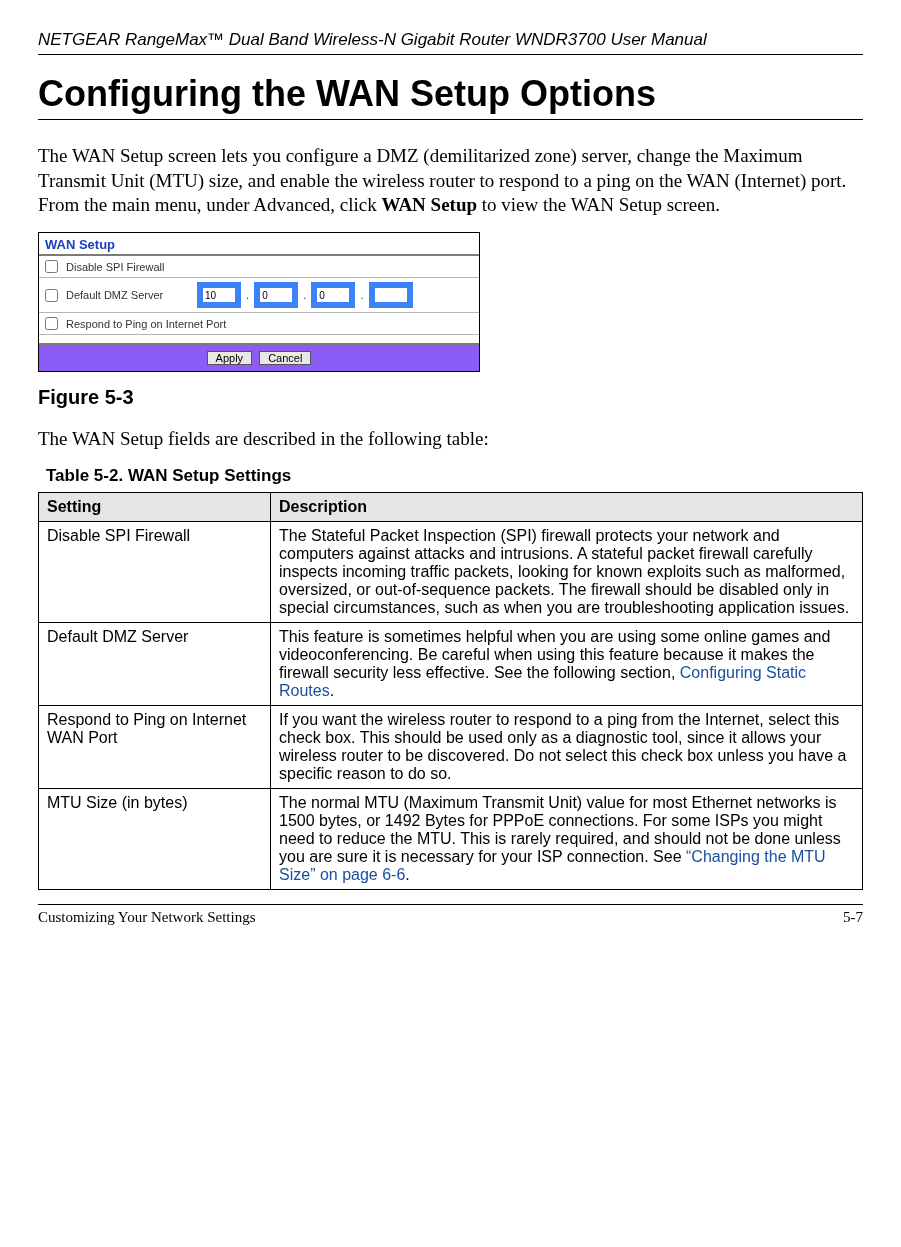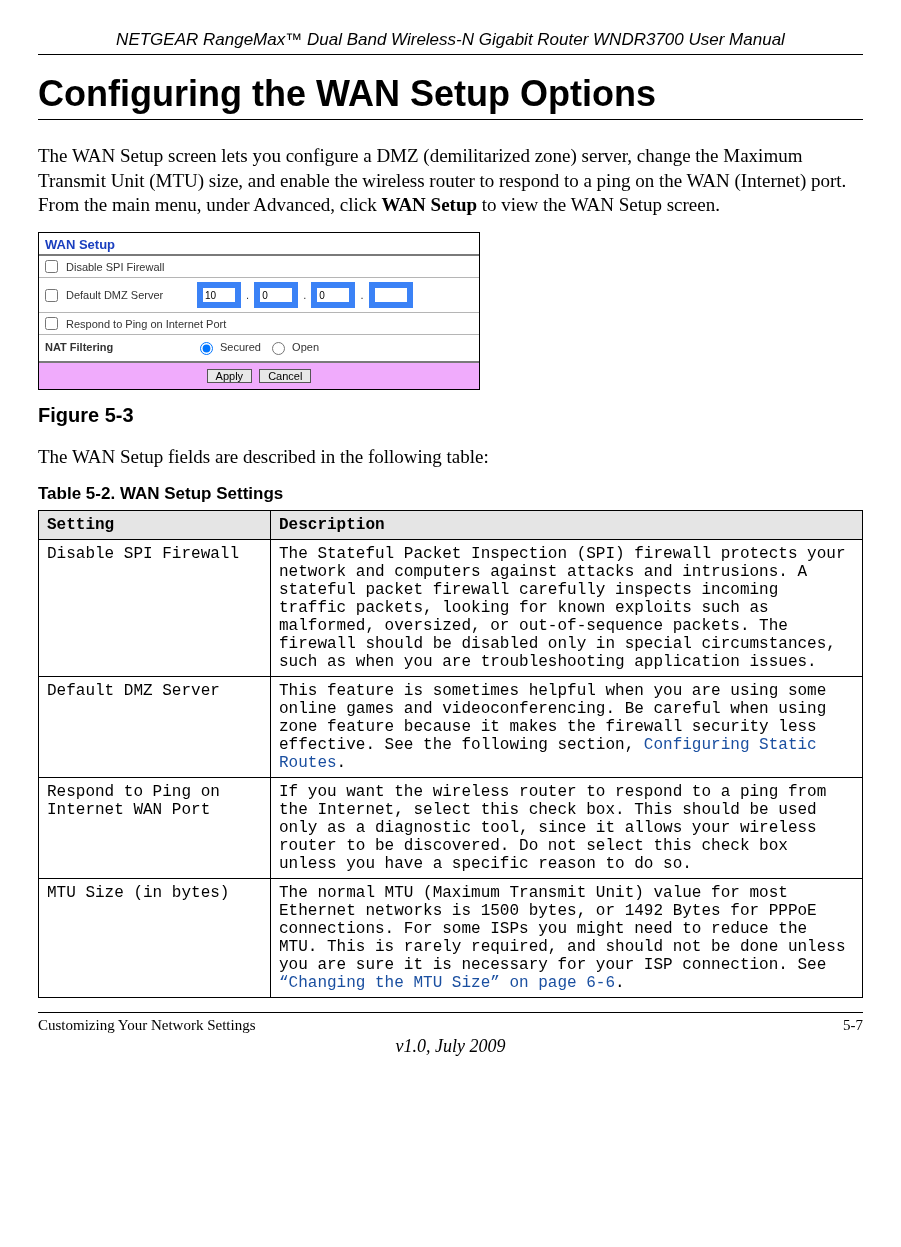--- a/index.html
+++ b/index.html
@@ -9,21 +9,21 @@
     background: #fff;
     margin: 0;
     padding: 30px 38px 20px 38px;
     width: 901px;
     box-sizing: border-box;
   }
   .running-header {
     font-family: Arial, Helvetica, sans-serif;
     font-style: italic;
     font-size: 17px;
-    text-align: center;
+    text-align: left;
     margin-bottom: 4px;
   }
   hr.header-rule {
     border: none;
     border-top: 1px solid #000;
     margin: 0 0 18px 0;
   }
   h1.section-title {
     font-family: Arial, Helvetica, sans-serif;
     font-weight: bold;
@@ -76,45 +76,45 @@
     border: 6px solid #3b82f6;
     padding: 0 2px;
   }
   .wan-shot .octets input { width: 28px; text-align: left; margin: 0 2px; }
   .wan-shot .label-col { width: 150px; }
   .wan-shot .row.stack { display:block; }
   .wan-shot .row.stack .topline { display:flex; align-items:center; margin-bottom:2px;}
   .wan-shot .btn-row {
     text-align: center;
     padding: 6px 0;
-    background: #f0abfc;
+    background: #8b5cf6;
   }
   .wan-shot button {
     font-size: 11px;
     padding: 0 8px;
     margin: 0 2px;
     border: 1px solid #555;
     background: #e8e8e8;
   }
   .figure-caption {
     font-family: Arial, Helvetica, sans-serif;
     font-weight: bold;
     font-size: 20px;
     margin: 14px 0 18px 0;
   }
   .table-caption {
     font-family: Arial, Helvetica, sans-serif;
     font-weight: bold;
     font-size: 17px;
-    margin: 8px 0 6px 0;
+    margin: 8px 0 6px 8px;
   }
   table.settings {
     border-collapse: collapse;
     width: 100%;
-    font-family: Liberation Mono, monospace;
+    font-family: Liberation Sans, sans-serif;
     font-size: 16px;
   }
   table.settings th, table.settings td {
     border: 1px solid #000;
     padding: 5px 8px;
     vertical-align: top;
     text-align: left;
   }
   table.settings th {
     background: #e5e5e5;
@@ -180,32 +180,20 @@
 
   <div class="row">
     <label>
       <input type="checkbox" style="">
       <span>Respond to Ping on Internet Port</span>
     </label>
   </div>
 
 
   <div class="row stack last">
-    <div class="topline">
-      <span class="label-col" style="font-weight:bold">NAT Filtering</span>
-      <label>
-          <input type="radio" name="nat" checked="" style=""> 
-          <span>Secured</span>
-        </label>
-      &nbsp;&nbsp;
-      <label>
-          <input type="radio" name="nat" style=""> 
-          <span>Open</span>
-        </label>
-    </div>
   </div>
 
   <div class="btn-row">
     <button>Apply</button>
     <button>Cancel</button>
   </div>
 </div>
 
 <div class="figure-caption">Figure 5-3</div>
 
@@ -221,21 +209,21 @@
     </tr>
   </thead>
   <tbody>
     <tr>
       <td class="setting-col">Disable SPI Firewall</td>
       <td>The Stateful Packet Inspection (SPI) firewall protects your network and computers against attacks and intrusions. A stateful packet firewall carefully inspects incoming traffic packets, looking for known exploits such as malformed, oversized, or out-of-sequence packets. The firewall should be disabled only in special circumstances, such as when you are troubleshooting application issues.</td>
     </tr>
     <tr>
       <td class="setting-col">Default DMZ Server</td>
       <td>
-        <span>This feature is sometimes helpful when you are using some online games and videoconferencing. Be careful when using zone feature because it makes the firewall security less effective. See the following section, </span><span class="link">Configuring Static Routes</span><span>.</span>
+        <span>This feature is sometimes helpful when you are using some online games and videoconferencing. Be careful when using this feature because it makes the firewall security less effective. See the following section, </span><span class="link">Configuring Static Routes</span><span>.</span>
       </td>
     </tr>
     <tr>
       <td class="setting-col">Respond to Ping on Internet WAN Port</td>
       <td>If you want the wireless router to respond to a ping from the Internet, select this check box. This should be used only as a diagnostic tool, since it allows your wireless router to be discovered. Do not select this check box unless you have a specific reason to do so.</td>
     </tr>
     <tr>
       <td class="setting-col">MTU Size (in bytes)</td>
       <td>
         <span>The normal MTU (Maximum Transmit Unit) value for most Ethernet networks is 1500 bytes, or 1492 Bytes for PPPoE connections. For some ISPs you might need to reduce the MTU. This is rarely required, and should not be done unless you are sure it is necessary for your ISP connection. See </span><span class="link">“Changing the MTU Size” on page 6-6</span><span>.</span>
@@ -243,14 +231,13 @@
     </tr>
   </tbody>
 </table>
 
 <div class="footer">
   <hr>
   <div class="footer-row">
     <span>Customizing Your Network Settings</span>
     <span>5-7</span>
   </div>
-  <div class="footer-version">v1.0, July 2009</div>
 </div>
 
 </body></html>

